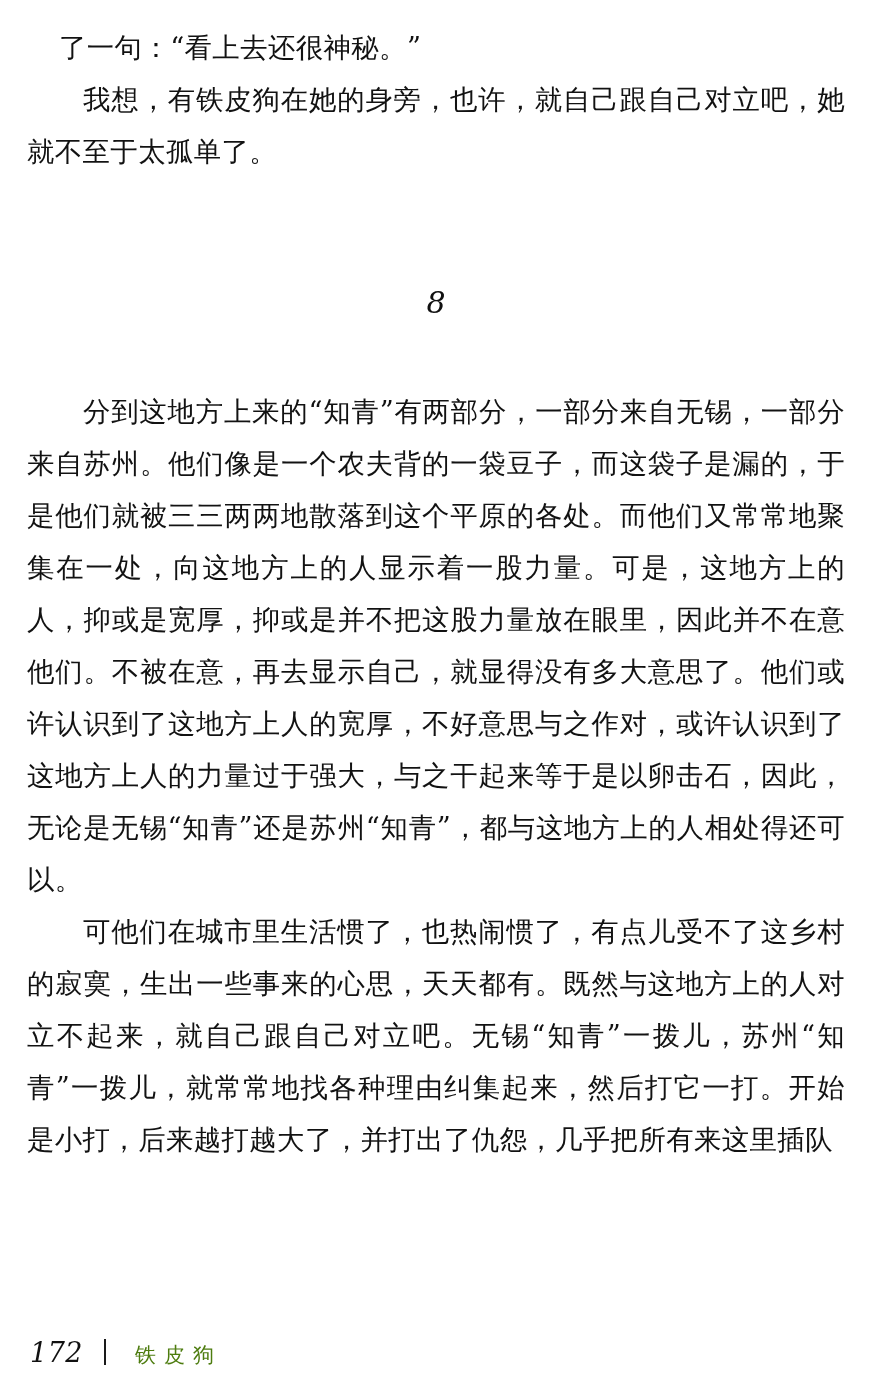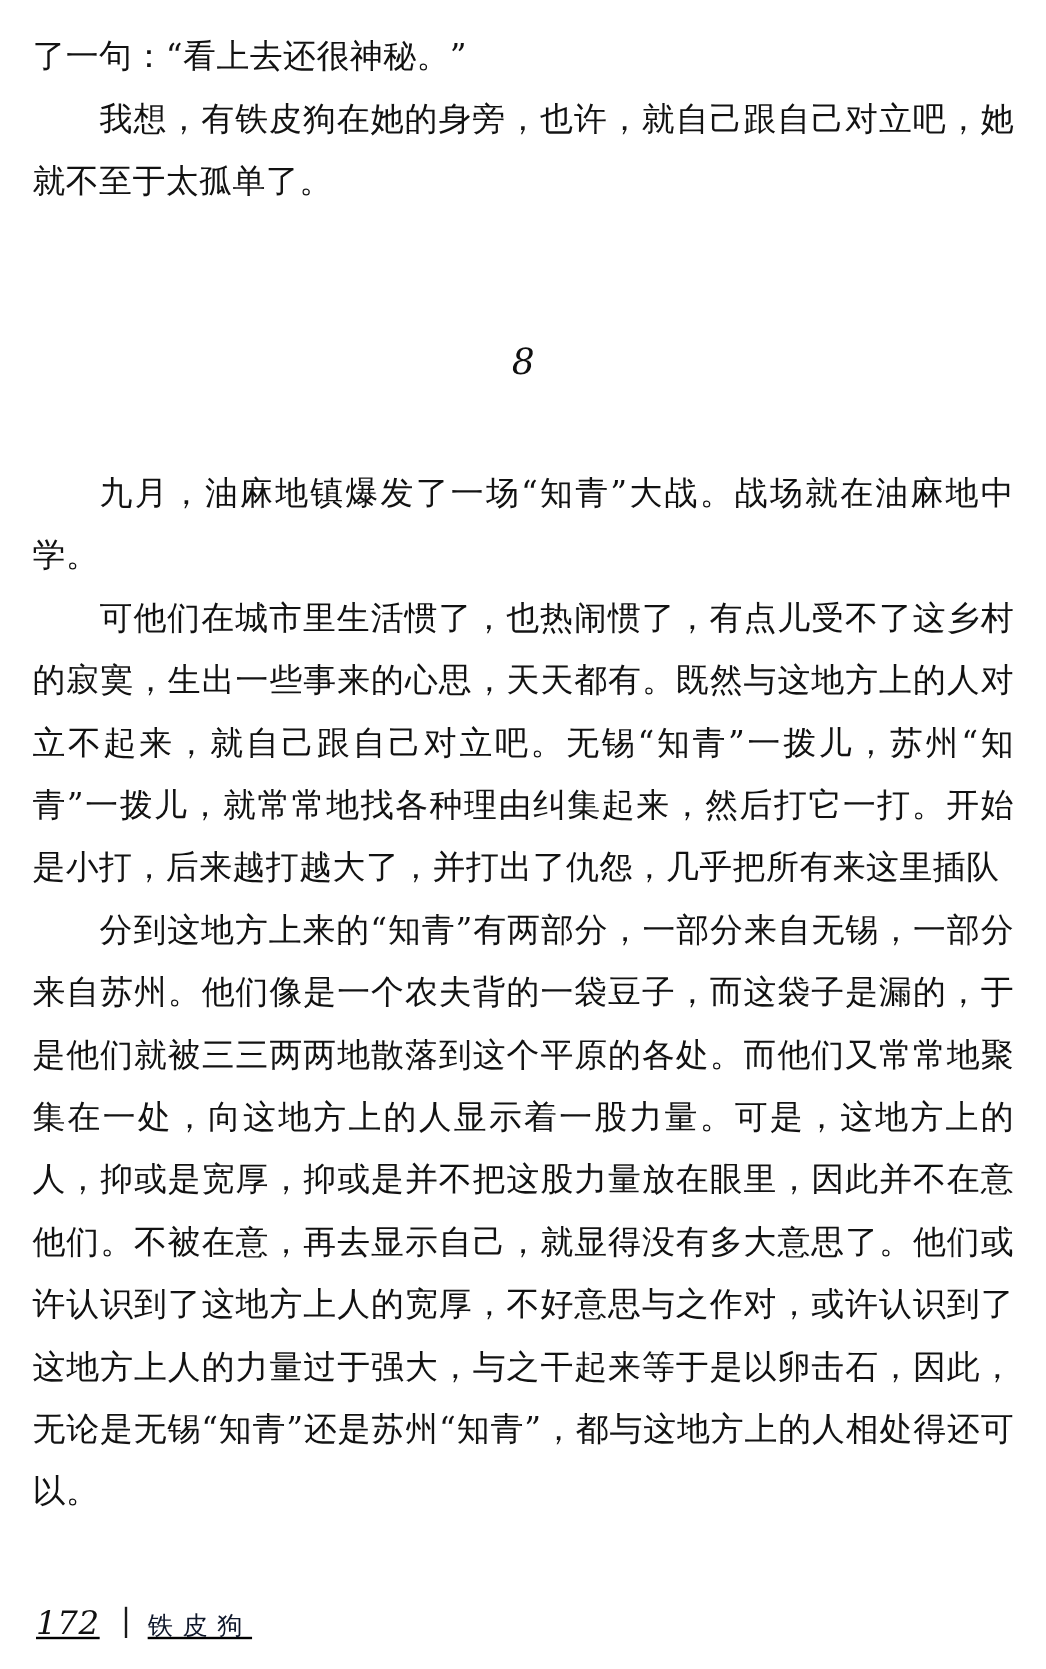--- a/index.html
+++ b/index.html
@@ -43,20 +43,21 @@
     white-space: normal;
   }
 
   .para.indent {
     text-indent: 56px;
   }
 
   
   .para.continuation {
     text-indent: 0;
+    margin-left: 32px;
   }
 
   
   .spacer-top      { height: 22px; }
   .gap-before-num  { height: 104px; }
   .gap-after-num   { height: 62px; }
 
   
   .section-number {
     text-align: center;
@@ -69,43 +70,43 @@
   }
 
   
   .footer {
     position: absolute;
     left: 30px;
     bottom: 22px;
     display: flex;
     align-items: baseline;
     gap: 0px;
-    text-decoration: underline;
   }
   .folio {
     font-family: "DejaVu Serif", "Liberation Serif", serif;
     font-style: italic;
     font-size: 27px;
     color: #111111;
     letter-spacing: 0.5px;
   }
   .folio-rule {
     display: inline-block;
     width: 2px;
     height: 26px;
     background: #1a1a1a;
     margin: 0 17px 0 21px;
     position: relative;
     top: 3px;
   }
   .book-title {
     font-family: "DejaVu Sans", "Liberation Sans", sans-serif;
     font-size: 21px;
-    color: #0f172a;
+    color: #4d7c0f;
     letter-spacing: 8px;
+    margin-left: 12px;
   }
 </style>
 </head>
 <body>
 
 <div class="page">
 
   <div class="text-column">
 
     <div class="spacer-top"></div>
@@ -114,25 +115,24 @@
 
     <p class="para indent">我想，有铁皮狗在她的身旁，也许，就自己跟自己对立吧，她就不至于太孤单了。</p>
 
     <div class="gap-before-num"></div>
 
     <div class="section-number">8</div>
 
     <div class="gap-after-num"></div>
 
 
-    <p class="para indent">九月，油麻地镇爆发了一场“知青”大战。战场就在油麻地中学。</p>
+
+    <p class="para indent">分到这地方上来的“知青”有两部分，一部分来自无锡，一部分来自苏州。他们像是一个农夫背的一袋豆子，而这袋子是漏的，于是他们就被三三两两地散落到这个平原的各处。而他们又常常地聚集在一处，向这地方上的人显示着一股力量。可是，这地方上的人，抑或是宽厚，抑或是并不把这股力量放在眼里，因此并不在意他们。不被在意，再去显示自己，就显得没有多大意思了。他们或许认识到了这地方上人的宽厚，不好意思与之作对，或许认识到了这地方上人的力量过于强大，与之干起来等于是以卵击石，因此，无论是无锡“知青”还是苏州“知青”，都与这地方上的人相处得还可以。</p>
 
     <p class="para indent">可他们在城市里生活惯了，也热闹惯了，有点儿受不了这乡村的寂寞，生出一些事来的心思，天天都有。既然与这地方上的人对立不起来，就自己跟自己对立吧。无锡“知青”一拨儿，苏州“知青”一拨儿，就常常地找各种理由纠集起来，然后打它一打。开始是小打，后来越打越大了，并打出了仇怨，几乎把所有来这里插队</p>
-
-    <p class="para indent">分到这地方上来的“知青”有两部分，一部分来自无锡，一部分来自苏州。他们像是一个农夫背的一袋豆子，而这袋子是漏的，于是他们就被三三两两地散落到这个平原的各处。而他们又常常地聚集在一处，向这地方上的人显示着一股力量。可是，这地方上的人，抑或是宽厚，抑或是并不把这股力量放在眼里，因此并不在意他们。不被在意，再去显示自己，就显得没有多大意思了。他们或许认识到了这地方上人的宽厚，不好意思与之作对，或许认识到了这地方上人的力量过于强大，与之干起来等于是以卵击石，因此，无论是无锡“知青”还是苏州“知青”，都与这地方上的人相处得还可以。</p>
 
   </div>
 
   <div class="footer">
     <span class="folio">172</span>
     <span class="folio-rule"></span>
     <span class="book-title">铁皮狗</span>
   </div>
 
 </div>

